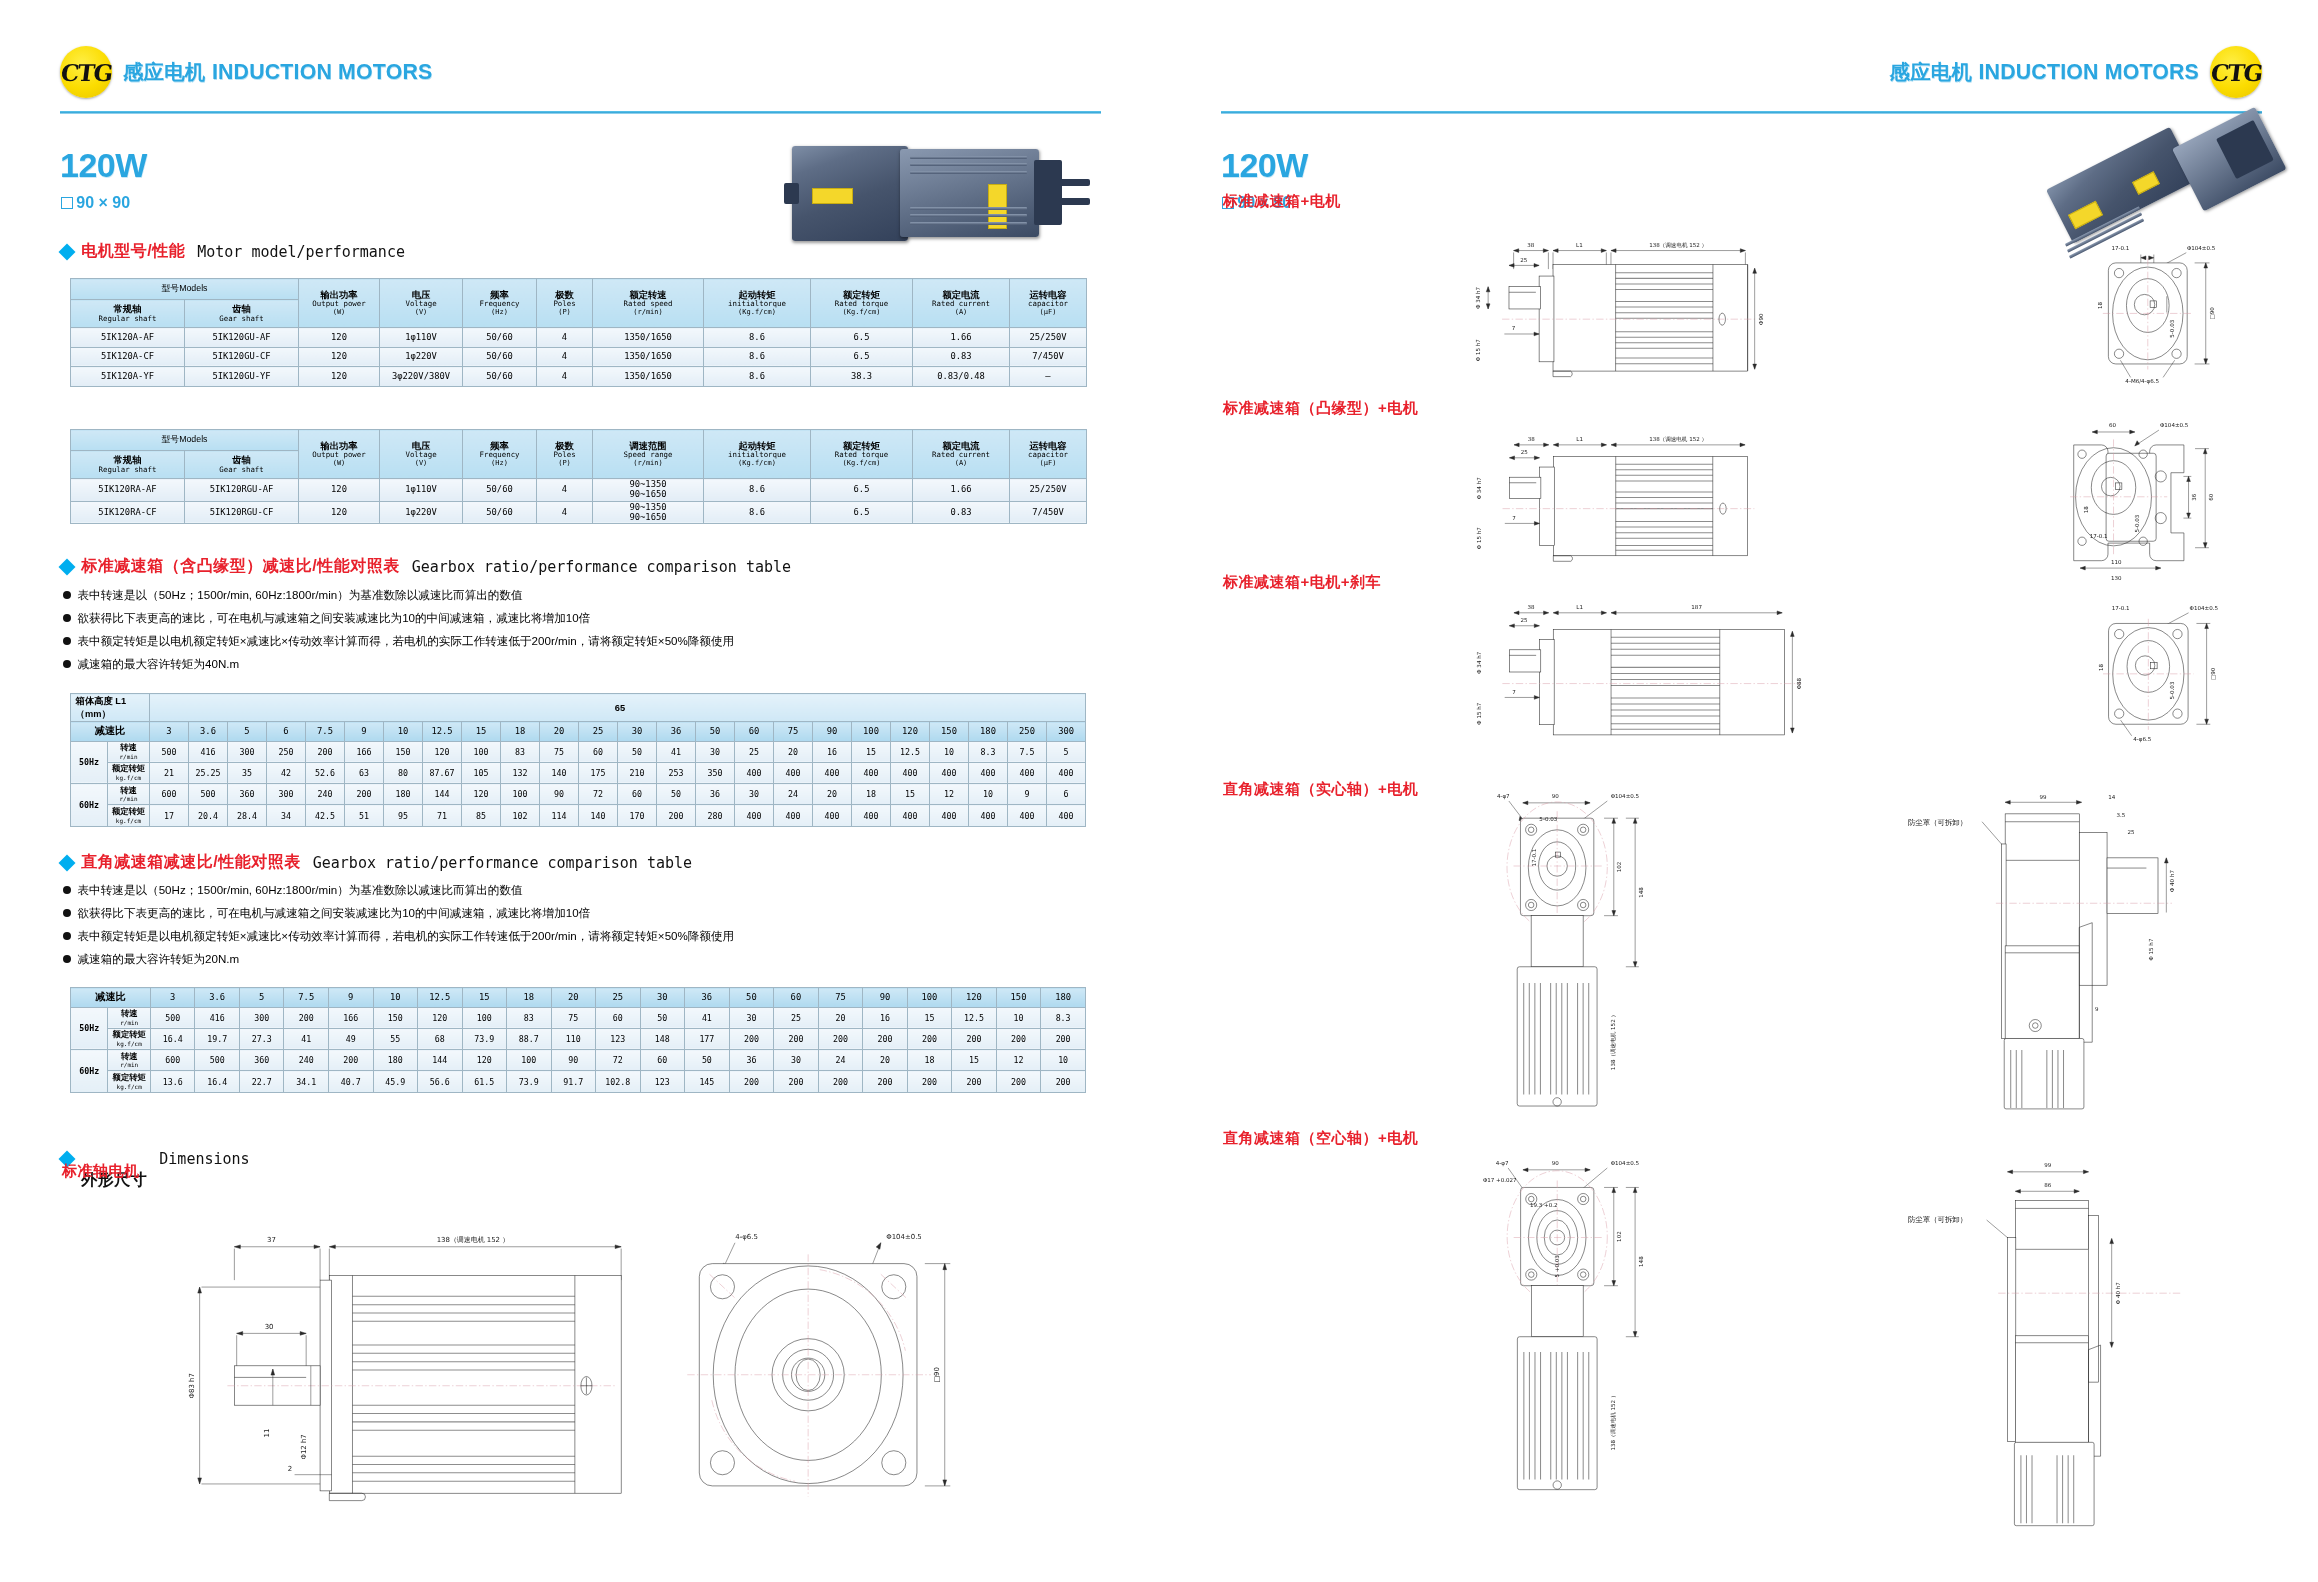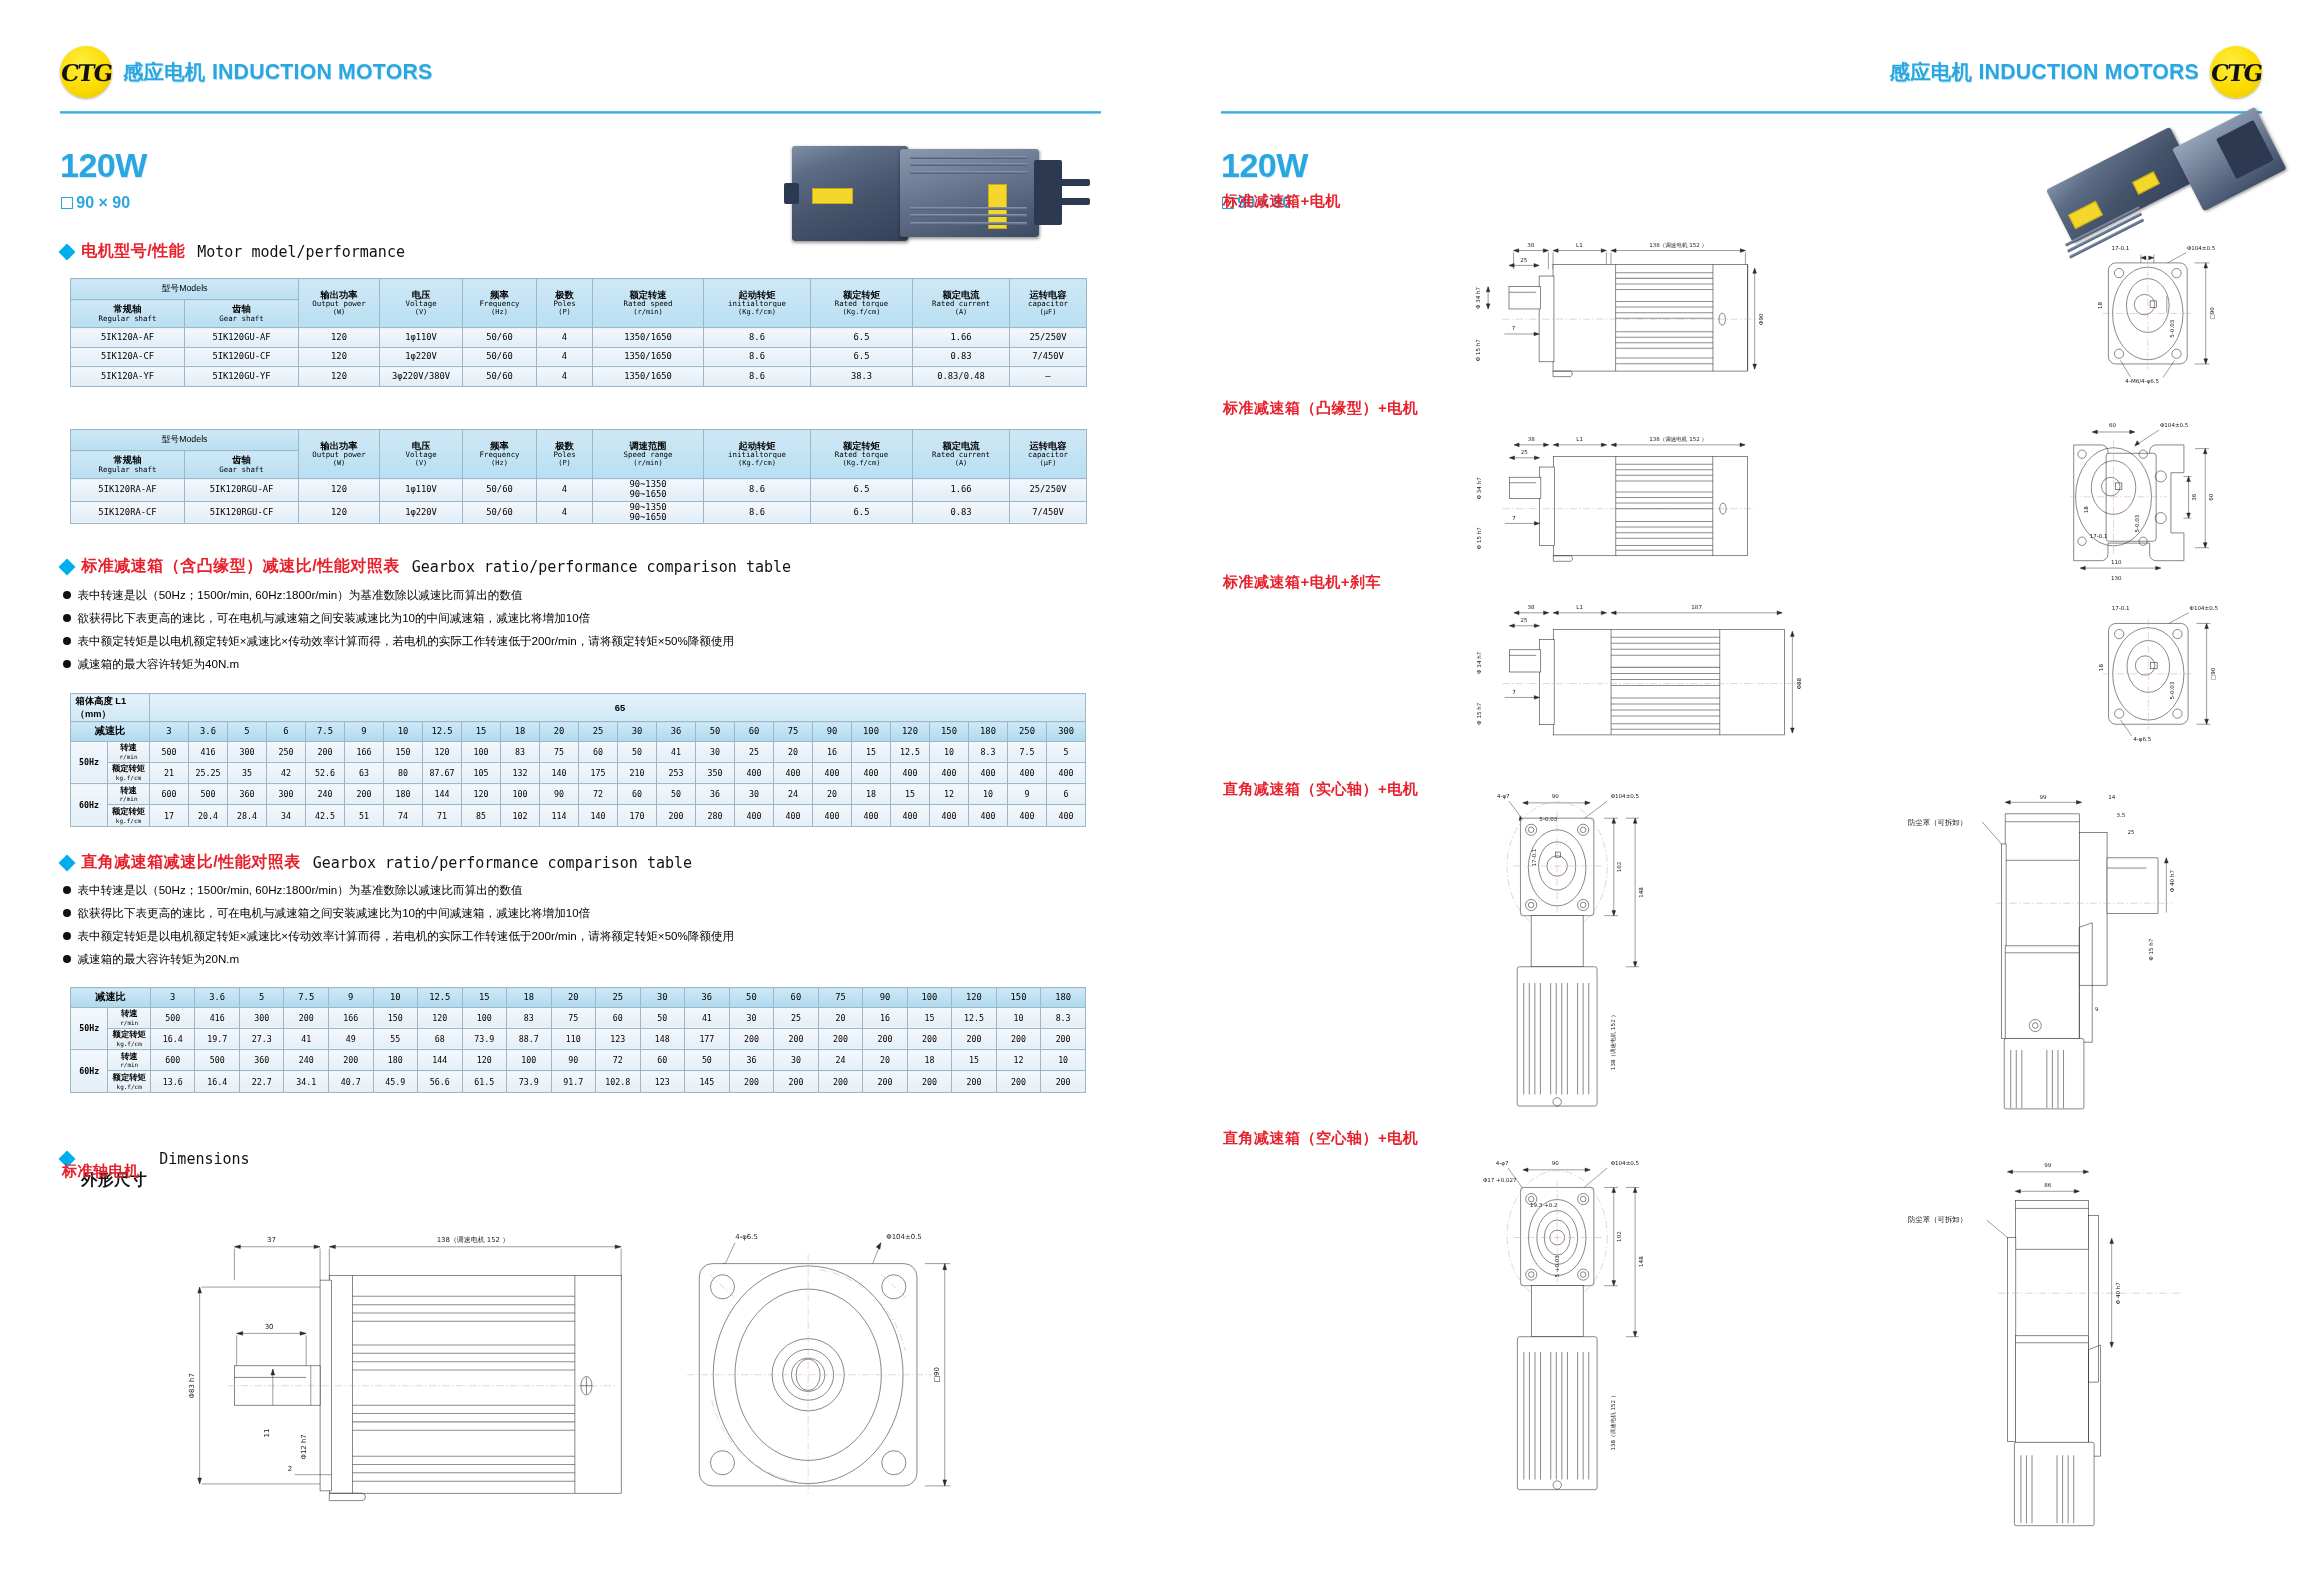--- a/index.html
+++ b/index.html
@@ -580,21 +580,21 @@
           <td>6</td>
         </tr>
         <tr>
           <th class="rlabel" style="background: linear-gradient(rgb(243, 248, 252), rgb(228, 239, 247)); height: 21.3px;">额定转矩<br><small>kg.f/cm</small></th>
           <td>17</td>
           <td>20.4</td>
           <td>28.4</td>
           <td>34</td>
           <td>42.5</td>
           <td>51</td>
-          <td>74</td>
+          <td>95</td>
           <td>71</td>
           <td>85</td>
           <td>102</td>
           <td>114</td>
           <td>140</td>
           <td>170</td>
           <td>200</td>
           <td>280</td>
           <td>400</td>
           <td>400</td>

